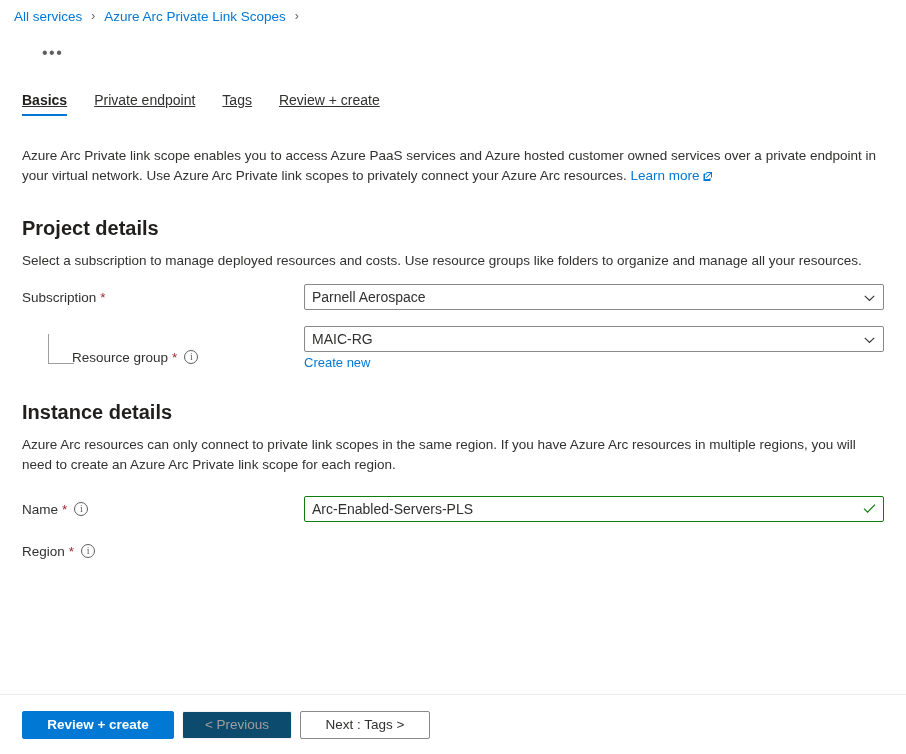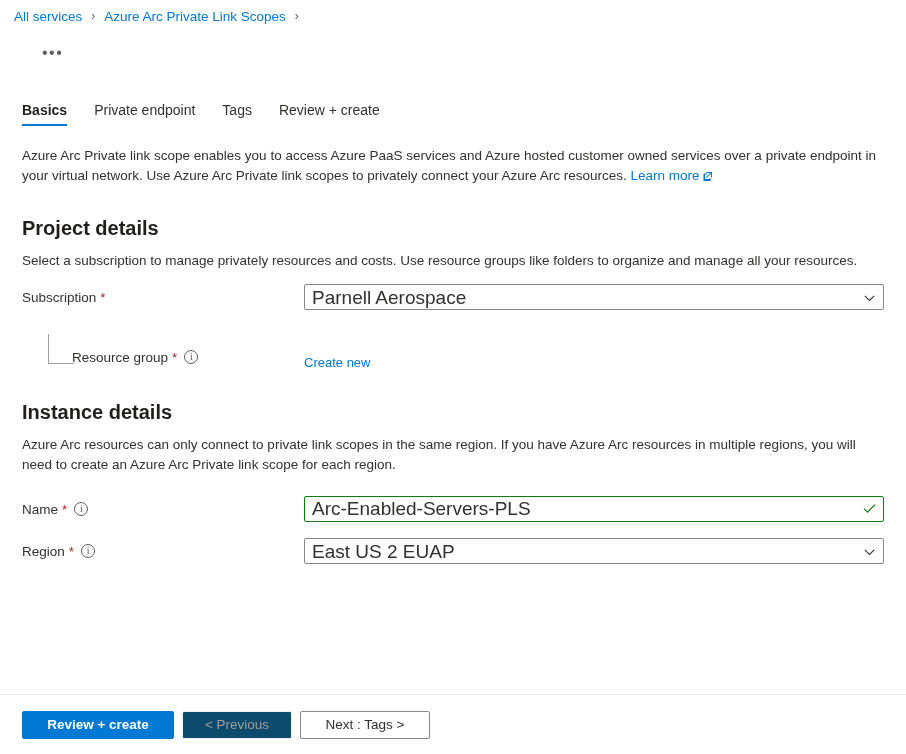--- a/index.html
+++ b/index.html
@@ -39,23 +39,24 @@
   }
   .ellipsis-btn {
     margin-left: 16px; margin-top: 10px;
     color: #605e5c; font-size: 16px; letter-spacing: 1.5px;
     cursor: pointer; user-select: none;
     padding: 0 4px;
   }
 
   
   .tabs {
-    display: flex; align-items: flex-end;
+    display: flex; align-items: flex-start;
     margin: 30px 0 0 22px;
     height: 34px;
+    text-decoration: underline;
   }
   .tab {
     font-size: 14px; color: #323130;
     padding: 0 0 8px 0;
     margin-right: 27px;
     cursor: pointer;
     position: relative;
     white-space: nowrap;
   }
   .tab.active { font-weight: 600; color: #201f1e; }
@@ -117,21 +118,21 @@
     left: 26px; top: -16px;
     width: 26px; height: 30px;
     border-left: 1px solid #a19f9d;
     border-bottom: 1px solid #a19f9d;
     pointer-events: none;
   }
 
   select.azselect, input.azinput {
     width: 100%;
     height: 26px;
-    font-size: 19px;
+    font-size: 14px;
     font-family: "Liberation Sans", sans-serif;
     color: #323130;
     background: #ffffff;
     border: 1px solid #8a8886;
     border-radius: 2px;
     padding: 0 30px 0 7px;
     outline: none;
     -webkit-appearance: none;
     appearance: none;
   }
@@ -225,21 +226,21 @@
     <div class="intro">
       <span>Azure Arc Private link scope enables you to access Azure PaaS services and Azure hosted customer owned services over a private endpoint in your virtual network. Use Azure Arc Private link scopes to privately connect your Azure Arc resources.</span>
       <a>Learn more</a><span class="ext-icon"><svg width="10" height="10" viewBox="0 0 10 10">
             <path d="M3.5 1H9v5.5H8V2.7L3.6 7.1l-.7-.7L7.3 2H3.5V1z" fill="#0078d4"></path>
             <path d="M1 2.5h3v1H2v4.5h4.5V7h1v3h-7v-7z" fill="#0078d4"></path>
           </svg></span>
     </div>
 
     
     <div class="section-head">Project details</div>
-    <div class="section-desc">Select a subscription to manage privately resources and costs. Use resource groups like folders to organize and manage all your resources.</div>
+    <div class="section-desc">Select a subscription to manage deployed resources and costs. Use resource groups like folders to organize and manage all your resources.</div>
 
     <div class="form-row">
       <div class="field-label">
         <span>Subscription</span>
         <span class="req">*</span>
       </div>
       <div class="control">
         <select class="azselect">
           <option selected="">Parnell Aerospace</option>
         </select>
@@ -249,20 +250,28 @@
       </div>
     </div>
 
     <div class="form-row taller">
       <div class="field-label indented" style="position:relative;">
         <span class="tree-connector"></span>
         <span>Resource group</span>
         <span class="req">*</span>
         <span class="info-icon">i</span>
       </div>
+      <div class="control">
+        <select class="azselect">
+          <option selected="">MAIC-RG</option>
+        </select>
+        <span class="chev"><svg width="11" height="7" viewBox="0 0 11 7">
+              <path d="M0.8 0.8L5.5 5.4 10.2 0.8" stroke="#323130" stroke-width="1.1" fill="none"></path>
+            </svg></span>
+      </div>
     </div>
 
     <div class="create-new">Create new</div>
 
     
     <div class="section-head">Instance details</div>
     <div class="section-desc">Azure Arc resources can only connect to private link scopes in the same region. If you have Azure Arc resources in multiple regions, you will need to create an Azure Arc Private link scope for each region.</div>
 
     <div class="form-row" style="margin-top:22px;">
       <div class="field-label">
@@ -277,28 +286,20 @@
             </svg></span>
       </div>
     </div>
 
     <div class="form-row taller">
       <div class="field-label">
         <span>Region</span>
         <span class="req">*</span>
         <span class="info-icon">i</span>
       </div>
-      <div class="control">
-        <select class="azselect">
-          <option selected="">East US 2 EUAP</option>
-        </select>
-        <span class="chev"><svg width="11" height="7" viewBox="0 0 11 7">
-              <path d="M0.8 0.8L5.5 5.4 10.2 0.8" stroke="#323130" stroke-width="1.1" fill="none"></path>
-            </svg></span>
-      </div>
     </div>
 
   </div>
 
   <div class="footer">
     <button class="btn btn-primary">Review + create</button>
     <button class="btn btn-disabled">&lt; Previous</button>
     <button class="btn btn-default">Next : Tags &gt;</button>
   </div>
 

